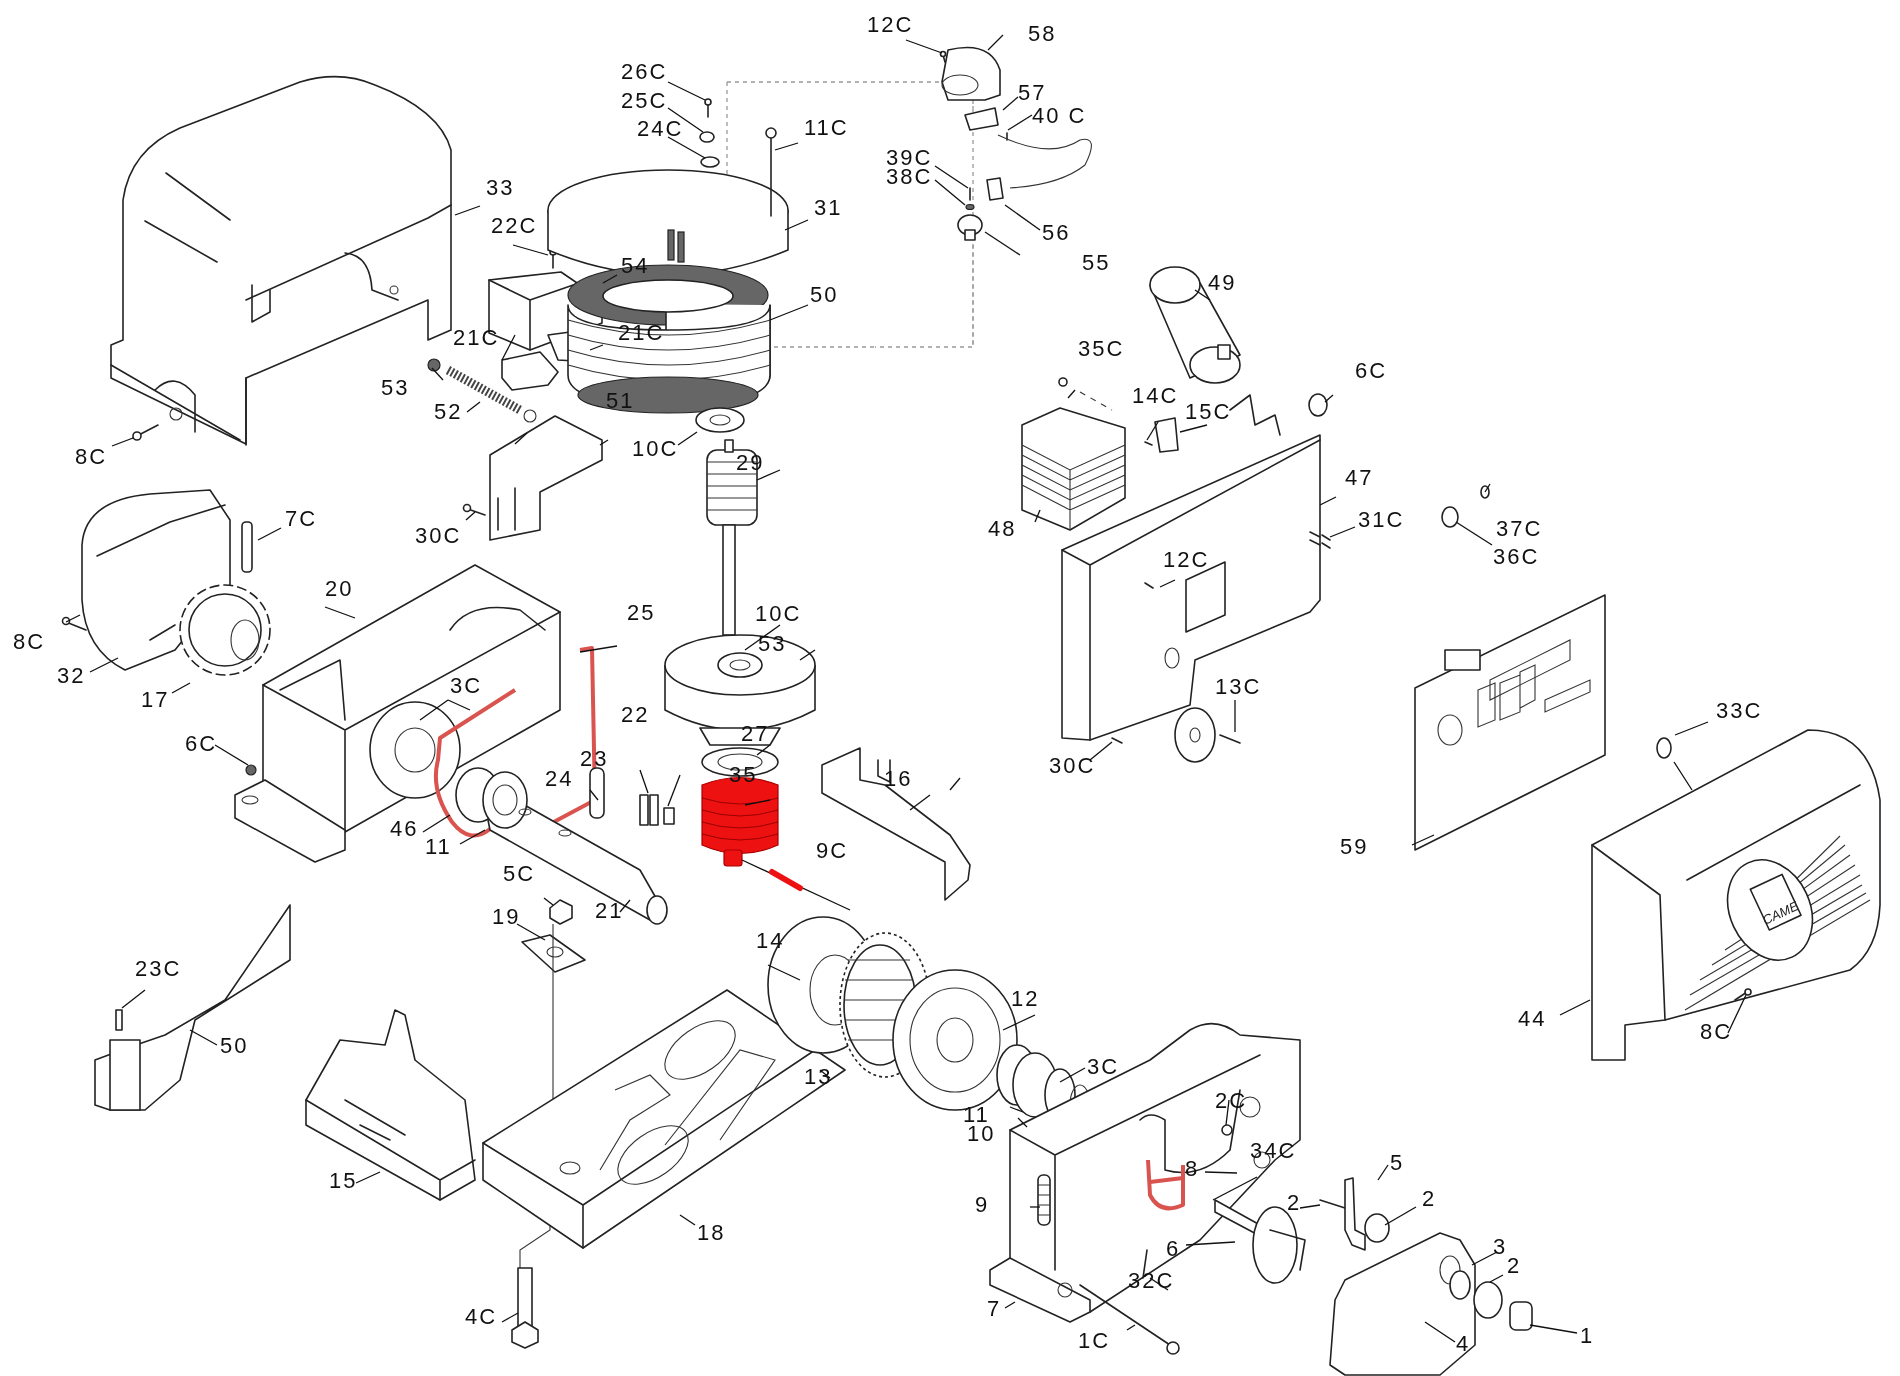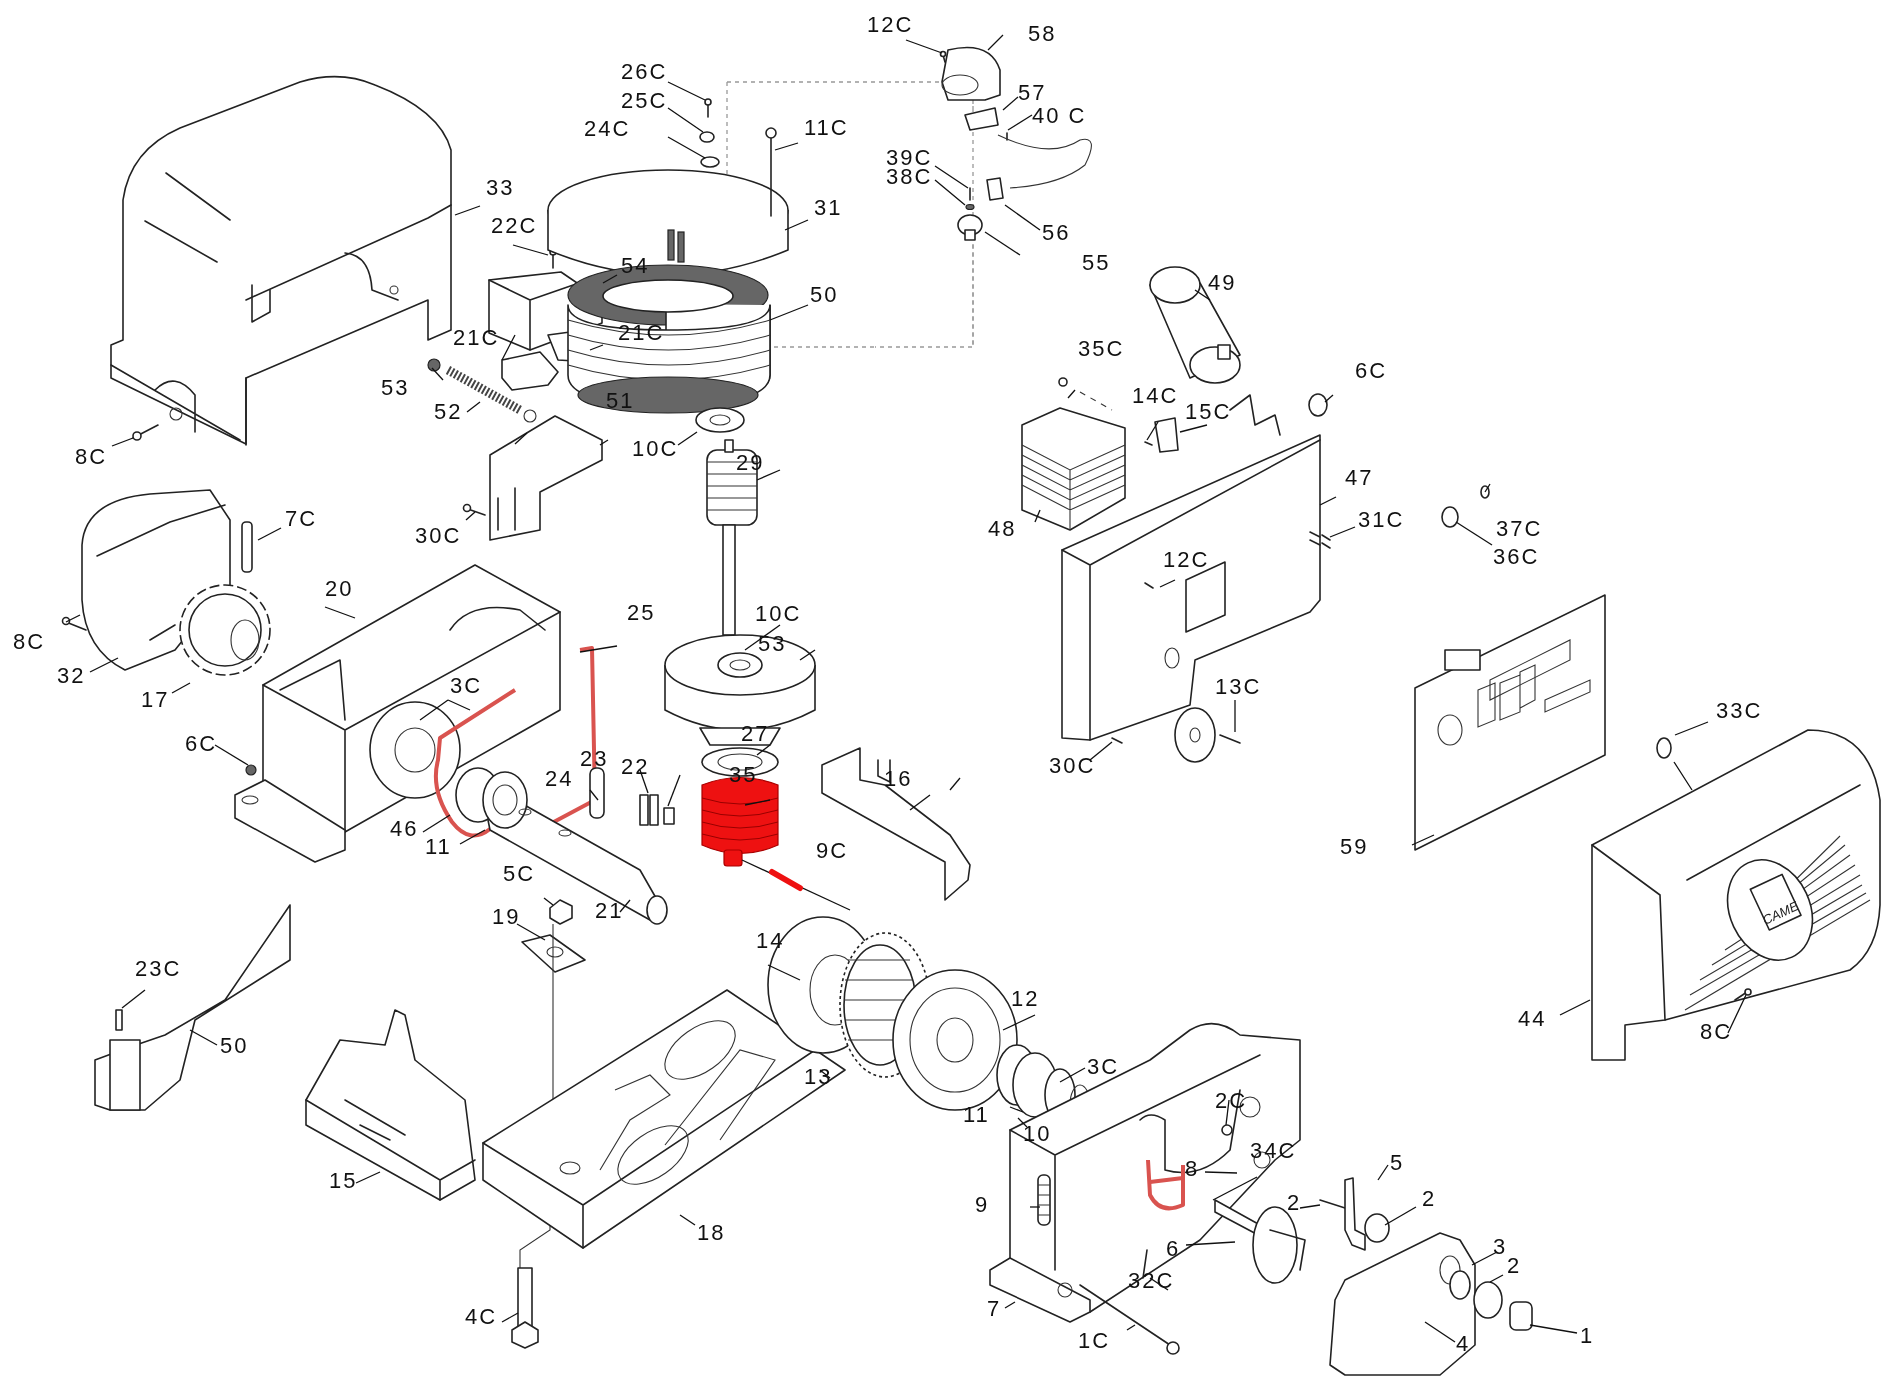--- a/index.html
+++ b/index.html
@@ -529,21 +529,21 @@
 <span class="lbl" style="left:1028px;top:23px">58</span>
 <span class="lbl" style="left:1018px;top:82px">57</span>
 <span class="lbl" style="left:1032px;top:105px">40 C</span>
 <span class="lbl" style="left:886px;top:147px">39C</span>
 <span class="lbl" style="left:886px;top:166px">38C</span>
 <span class="lbl" style="left:1042px;top:222px">56</span>
 <span class="lbl" style="left:1082px;top:252px">55</span>
 
 <span class="lbl" style="left:621px;top:61px">26C</span>
 <span class="lbl" style="left:621px;top:90px">25C</span>
-<span class="lbl" style="left:584px;top:118px">24C</span>
+<span class="lbl" style="left:637px;top:118px">24C</span>
 <span class="lbl" style="left:804px;top:117px">11C</span>
 <span class="lbl" style="left:814px;top:197px">31</span>
 <span class="lbl" style="left:810px;top:284px">50</span>
 <span class="lbl" style="left:486px;top:177px">33</span>
 <span class="lbl" style="left:491px;top:215px">22C</span>
 <span class="lbl" style="left:621px;top:255px">54</span>
 <span class="lbl" style="left:453px;top:327px">21C</span>
 <span class="lbl" style="left:618px;top:322px">21C</span>
 <span class="lbl" style="left:381px;top:377px">53</span>
 <span class="lbl" style="left:434px;top:401px">52</span>
@@ -556,21 +556,21 @@
 <span class="lbl" style="left:285px;top:508px">7C</span>
 <span class="lbl" style="left:13px;top:631px">8C</span>
 <span class="lbl" style="left:57px;top:665px">32</span>
 <span class="lbl" style="left:141px;top:689px">17</span>
 <span class="lbl" style="left:325px;top:578px">20</span>
 <span class="lbl" style="left:450px;top:675px">3C</span>
 <span class="lbl" style="left:627px;top:602px">25</span>
 <span class="lbl" style="left:185px;top:733px">6C</span>
 <span class="lbl" style="left:545px;top:768px">24</span>
 <span class="lbl" style="left:580px;top:748px">23</span>
-<span class="lbl" style="left:621px;top:756px">22</span>
+<span class="lbl" style="left:621px;top:704px">22</span>
 <span class="lbl" style="left:390px;top:818px">46</span>
 <span class="lbl" style="left:425px;top:836px">11</span>
 <span class="lbl" style="left:595px;top:900px">21</span>
 <span class="lbl" style="left:755px;top:603px">10C</span>
 <span class="lbl" style="left:758px;top:633px">53</span>
 <span class="lbl" style="left:741px;top:723px">27</span>
 <span class="lbl" style="left:729px;top:764px">35</span>
 <span class="lbl" style="left:884px;top:768px">16</span>
 <span class="lbl" style="left:816px;top:840px">9C</span>
 <span class="lbl" style="left:503px;top:863px">5C</span>
@@ -594,21 +594,21 @@
 <span class="lbl" style="left:1518px;top:1008px">44</span>
 <span class="lbl" style="left:1700px;top:1021px">8C</span>
 
 <span class="lbl" style="left:135px;top:958px">23C</span>
 <span class="lbl" style="left:220px;top:1035px">50</span>
 <span class="lbl" style="left:329px;top:1170px">15</span>
 <span class="lbl" style="left:756px;top:930px">14</span>
 <span class="lbl" style="left:1011px;top:988px">12</span>
 <span class="lbl" style="left:804px;top:1066px">13</span>
 <span class="lbl" style="left:963px;top:1104px">11</span>
-<span class="lbl" style="left:1023px;top:1123px">10</span>
+<span class="lbl" style="left:967px;top:1123px">10</span>
 <span class="lbl" style="left:1087px;top:1056px">3C</span>
 <span class="lbl" style="left:1215px;top:1090px">2C</span>
 <span class="lbl" style="left:697px;top:1222px">18</span>
 <span class="lbl" style="left:1250px;top:1140px">34C</span>
 <span class="lbl" style="left:1390px;top:1152px">5</span>
 <span class="lbl" style="left:975px;top:1194px">9</span>
 <span class="lbl" style="left:1185px;top:1158px">8</span>
 <span class="lbl" style="left:1287px;top:1192px">2</span>
 <span class="lbl" style="left:1422px;top:1188px">2</span>
 <span class="lbl" style="left:1493px;top:1236px">3</span>

